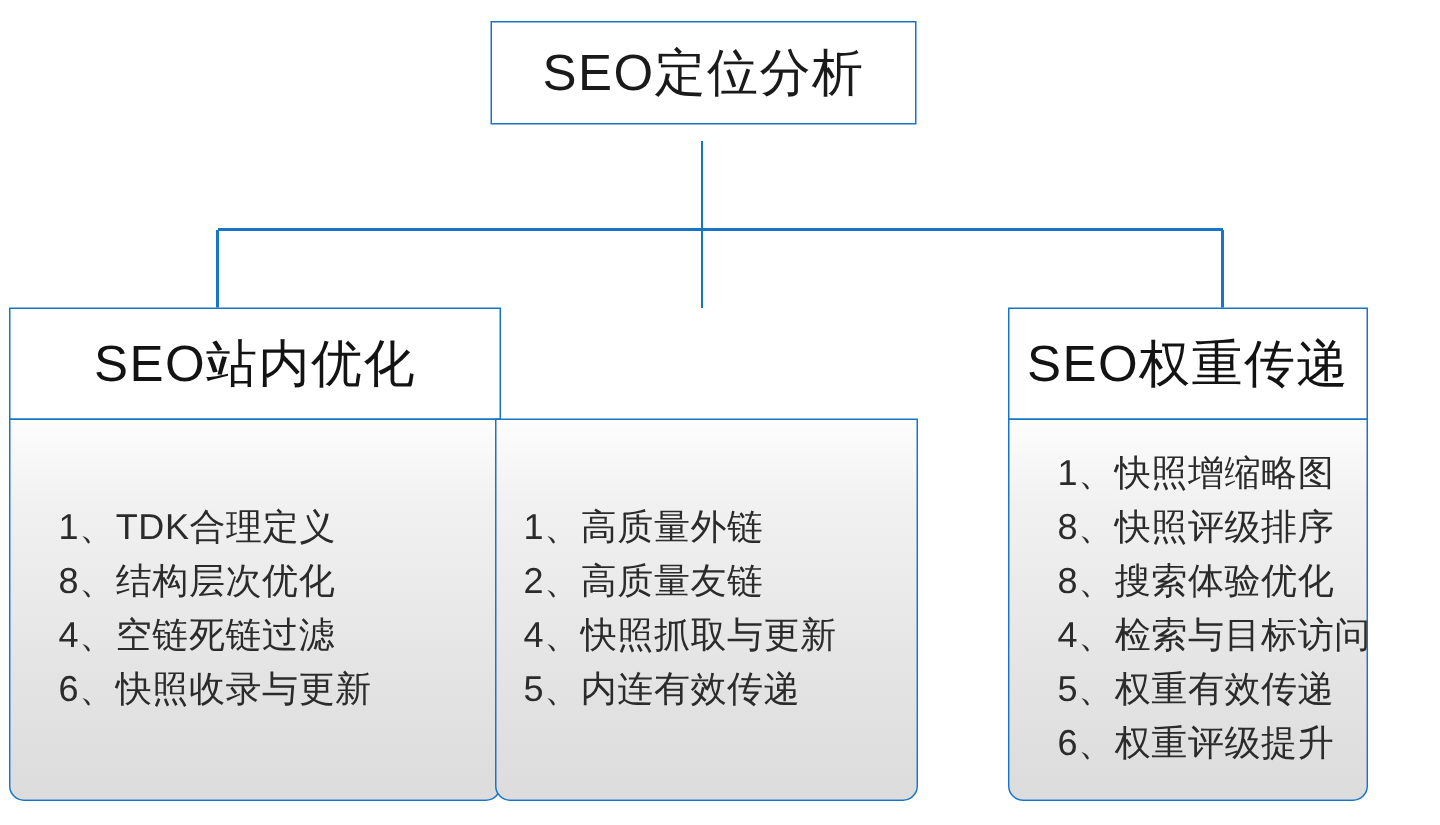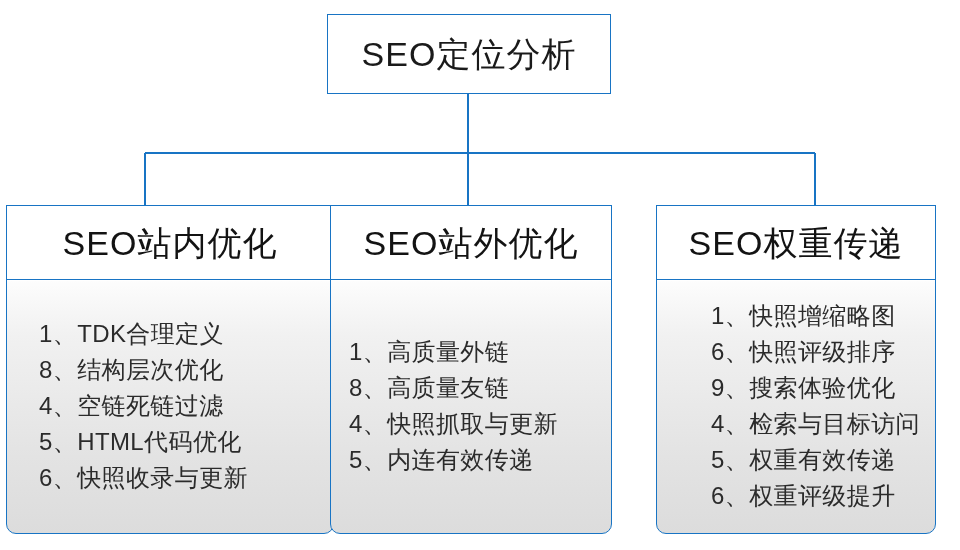--- a/index.html
+++ b/index.html
@@ -29,21 +29,21 @@
     height: 550px;
     pointer-events: none;
   }
 
   
   .root-box {
     position: absolute;
     left: 327px;
     top: 14px;
     width: 284px;
-    height: 80px;
+    height: 69px;
     box-sizing: border-box;
     border: 1.6px solid #1874c4;
     background: #ffffff;
     display: flex;
     align-items: center;
     justify-content: center;
   }
   .root-title {
     font-size: 34px;
     color: #1a1a1a;
@@ -103,24 +103,24 @@
     font-size: 24px;
     line-height: 36px;
     color: #2b2b2b;
     white-space: nowrap;
     letter-spacing: 0.4px;
   }
 
   
   .branch-1 { left: 6px;   width: 328px; }
   .branch-2 { left: 330px; width: 282px; }
-  .branch-3 { left: 656px; width: 280px; }
+  .branch-3 { left: 672px; width: 240px; }
 
   .branch-2 .branch-list { padding-left: 18px; }
-  .branch-3 .branch-list { padding-left: 54px; }
+  .branch-3 .branch-list { padding-left: 32px; }
 </style>
 </head>
 <body>
 
 <div id="canvas">
 
   <svg id="connectors" viewBox="0 0 960 550" width="960" height="550" aria-hidden="true">
     <g stroke="#1874c4" stroke-width="1.6" fill="none" shape-rendering="crispEdges">
       <line x1="468" y1="94" x2="468" y2="153"></line>
       <line x1="145" y1="153" x2="815" y2="153"></line>
@@ -136,49 +136,45 @@
 
   <div class="branch branch-1">
     <div class="branch-head">
       <span class="branch-head-title">SEO站内优化</span>
     </div>
     <div class="branch-body">
       <ul class="branch-list">
         <li>1、TDK合理定义</li>
         <li>8、结构层次优化</li>
         <li>4、空链死链过滤</li>
-        <li>5、HTML代码优化</li>
         <li>6、快照收录与更新</li>
       </ul>
     </div>
   </div>
 
   <div class="branch branch-2">
-    <div class="branch-head">
-      <span class="branch-head-title">SEO站外优化</span>
-    </div>
     <div class="branch-body">
       <ul class="branch-list">
         <li>1、高质量外链</li>
-        <li>8、高质量友链</li>
+        <li>2、高质量友链</li>
         <li>4、快照抓取与更新</li>
         <li>5、内连有效传递</li>
       </ul>
     </div>
   </div>
 
   <div class="branch branch-3">
     <div class="branch-head">
       <span class="branch-head-title">SEO权重传递</span>
     </div>
     <div class="branch-body">
       <ul class="branch-list">
         <li>1、快照增缩略图</li>
-        <li>6、快照评级排序</li>
-        <li>9、搜索体验优化</li>
+        <li>8、快照评级排序</li>
+        <li>8、搜索体验优化</li>
         <li>4、检索与目标访问</li>
         <li>5、权重有效传递</li>
         <li>6、权重评级提升</li>
       </ul>
     </div>
   </div>
 
 </div>
 
 </body></html>

